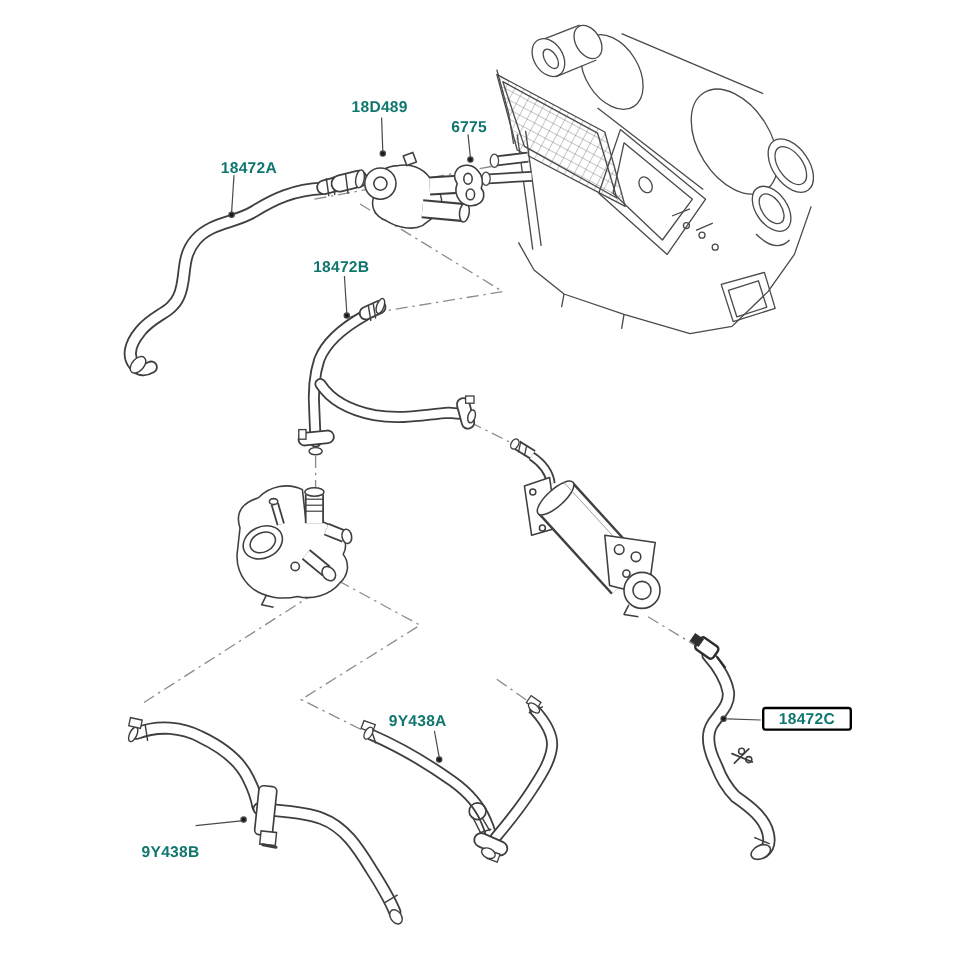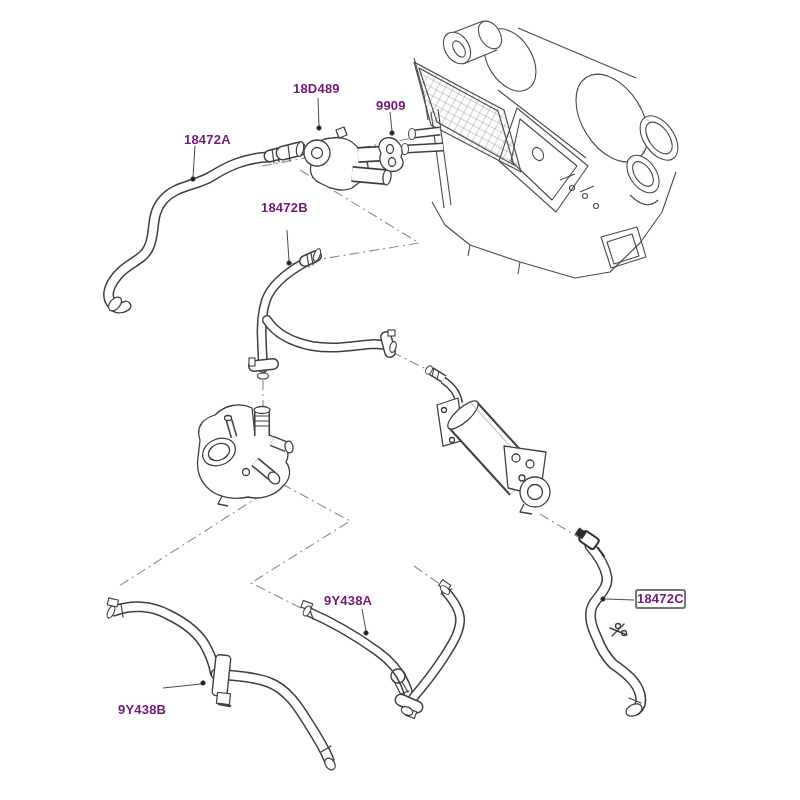--- a/index.html
+++ b/index.html
@@ -1,22 +1,22 @@
 <!DOCTYPE html>
 <html><head>
 <meta charset="utf-8">
 <style>
   html,body{margin:0;padding:0;background:#ffffff;}
   #stage{position:relative;width:800px;height:800px;background:#fff;overflow:hidden;
          font-family:"Liberation Sans", sans-serif;}
   #art{position:absolute;left:0;top:0;}
-  .plabel{position:absolute;font-weight:bold;font-size:13px;color:#701a75;
+  .plabel{position:absolute;font-weight:bold;font-size:13px;color:#0f766e;
           white-space:nowrap;letter-spacing:0.2px;cursor:pointer;}
-  .plabel.boxed{border:2px solid #737373;border-radius:3px;background:#ffffff;
-                padding:0 0;line-height:16px;}
+  .plabel.boxed{border:2px solid #000000;border-radius:3px;background:#ffffff;
+                padding:0 12px;line-height:16px;}
 </style>
 </head>
 <body>
 
 <div id="stage">
 
 <svg id="art" width="800" height="800" viewBox="0 0 800 800">
   <defs>
     <pattern id="hatch" width="7" height="7" patternUnits="userSpaceOnUse" patternTransform="rotate(28 0 0)">
       <path d="M0,0 L7,0 M0,0 L0,7" stroke="#666" stroke-width="0.6" fill="none"></path>
@@ -281,19 +281,19 @@
         <circle cx="366" cy="633" r="2.2"></circle>
     <line x1="163" y1="688" x2="201" y2="684"></line>
         <circle cx="203" cy="683" r="2.2"></circle>
     <line x1="634" y1="600" x2="606" y2="599"></line>
         <circle cx="603" cy="599" r="2.2"></circle>
   </g>
 </svg>
 
 <div class="plabel" style="left:184px;top:132px">18472A</div>
 <div class="plabel" style="left:293px;top:81px">18D489</div>
-<div class="plabel" style="left:376px;top:98px">9909</div>
-<div class="plabel" style="left:261px;top:200px">18472B</div>
+<div class="plabel" style="left:376px;top:98px">6775</div>
+<div class="plabel" style="left:261px;top:215px">18472B</div>
 <div class="plabel" style="left:324px;top:593px">9Y438A</div>
 <div class="plabel" style="left:118px;top:702px">9Y438B</div>
 <div class="plabel boxed" style="left:635px;top:589px">18472C</div>
 
 </div>
 
 </body></html>

